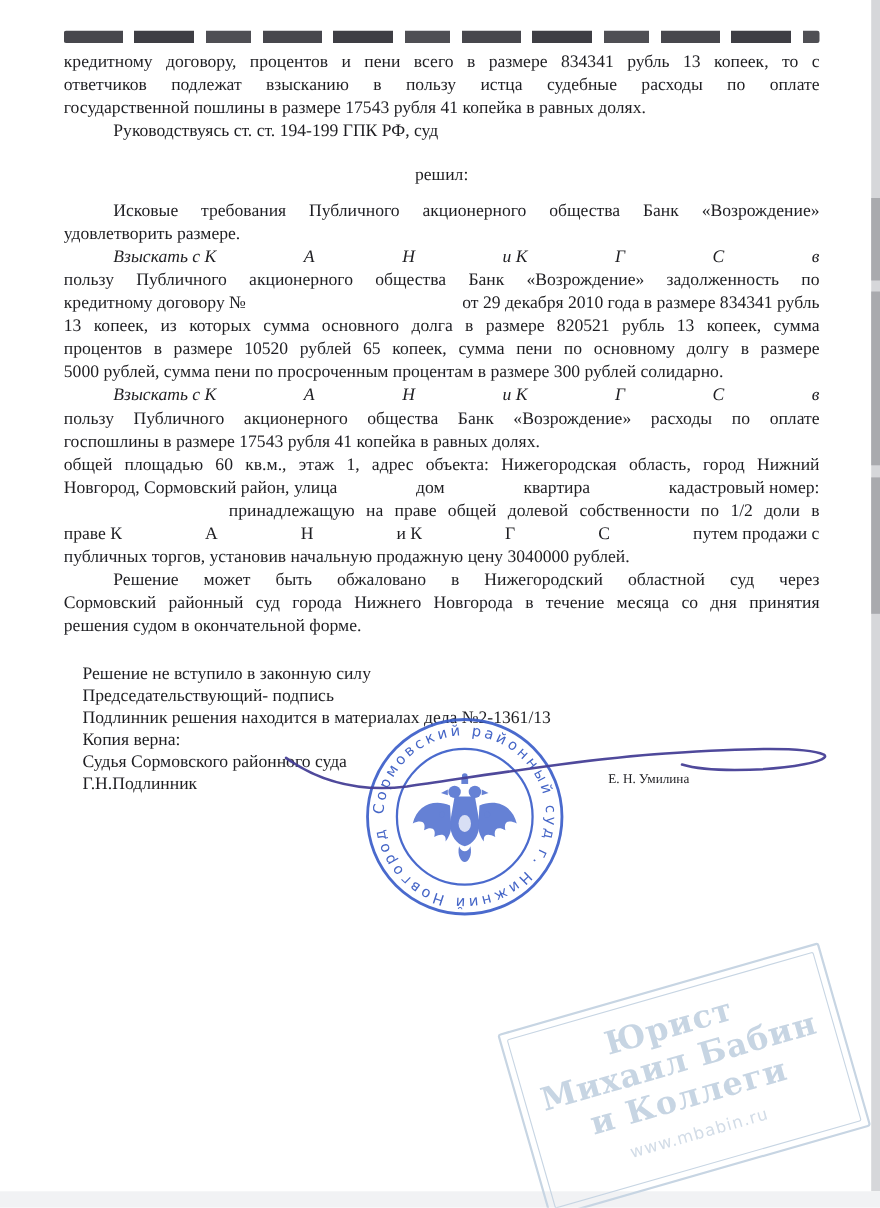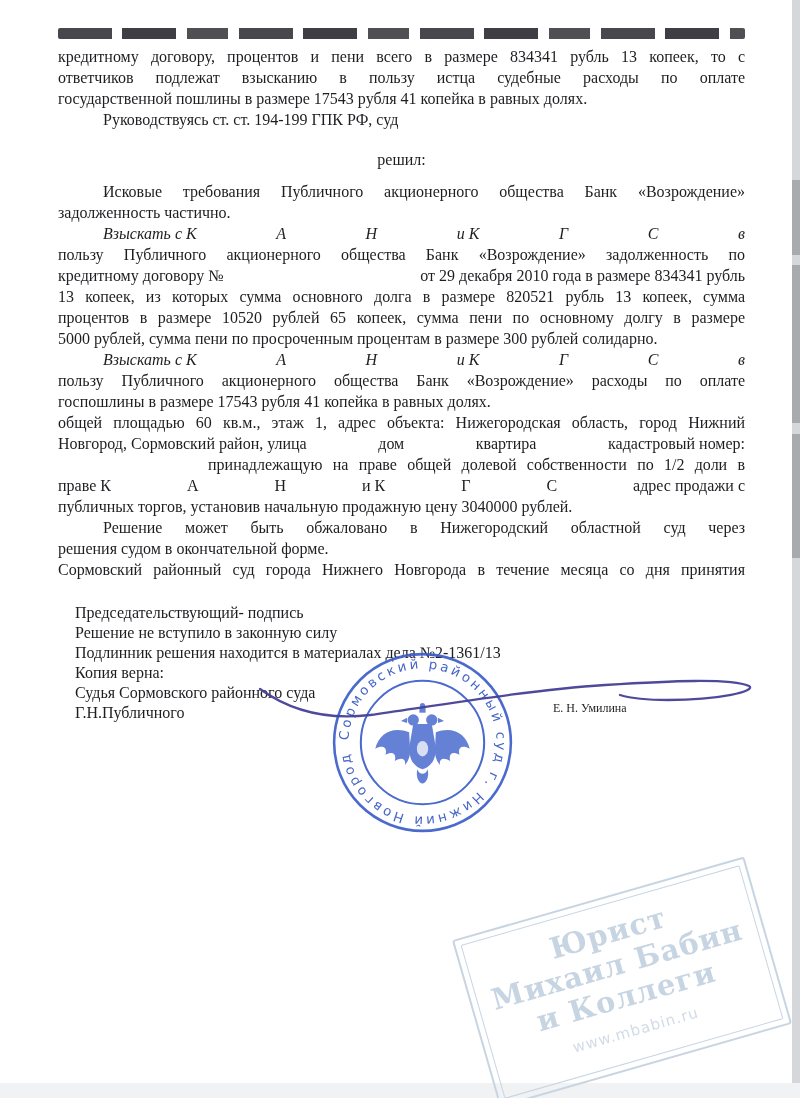--- a/index.html
+++ b/index.html
@@ -74,21 +74,21 @@
 
 <div class="doc">
     <div class="line">кредитному договору, процентов и пени всего в размере 834341 рубль 13 копеек, то с</div>
     <div class="line">ответчиков подлежат взысканию в пользу истца судебные расходы по оплате</div>
     <div class="line left">государственной пошлины в размере 17543 рубля 41 копейка в равных долях.</div>
     <div class="line left ind">Руководствуясь ст. ст. 194-199 ГПК РФ, суд</div>
     <div class="gap" style="height: 19px;"></div>
     <div class="line center">решил:</div>
     <div class="gap" style="height: 11px;"></div>
     <div class="line ind">Исковые требования Публичного акционерного общества Банк «Возрождение»</div>
-    <div class="line left">задолженность частично.</div>
+    <div class="line left">удовлетворить размере.</div>
     <div class="line spread ind">
       <span>Взыскать с К</span>
       <span>А</span>
       <span>Н</span>
       <span>и К</span>
       <span>Г</span>
       <span>С</span>
       <span>в</span>
     </div>
     <div class="line">пользу Публичного акционерного общества Банк «Возрождение» задолженность по</div>
@@ -118,35 +118,35 @@
       <span>кадастровый номер:</span>
     </div>
     <div class="line" style="padding-left: 150px;">принадлежащую на праве общей долевой собственности по 1/2 доли в</div>
     <div class="line spread">
       <span>праве К</span>
       <span>А</span>
       <span>Н</span>
       <span>и К</span>
       <span>Г</span>
       <span>С</span>
-      <span>адрес продажи с</span>
+      <span>путем продажи с</span>
     </div>
     <div class="line left">публичных торгов, установив начальную продажную цену 3040000 рублей.</div>
     <div class="line ind">Решение может быть обжаловано в Нижегородский областной суд через</div>
+    <div class="line">Сормовский районный суд города Нижнего Новгорода в течение месяца со дня принятия</div>
     <div class="line left">решения судом в окончательной форме.</div>
-    <div class="line">Сормовский районный суд города Нижнего Новгорода в течение месяца со дня принятия</div>
   </div>
 
 <div class="footer-block">
+    <div>Решение не вступило в законную силу</div>
     <div>Председательствующий- подпись</div>
-    <div>Решение не вступило в законную силу</div>
     <div>Подлинник решения находится в материалах дела №2-1361/13</div>
     <div>Копия верна:</div>
     <div>Судья Сормовского районного суда</div>
-    <div>Г.Н.Публичного</div>
+    <div>Г.Н.Подлинник</div>
   </div>
 
 <div class="signer">Е. Н. Умилина</div>
 
 <svg class="stamp" viewBox="0 0 180 180">
   <g stroke="#3b5ec9" fill="none">
     <circle cx="90" cy="90" r="86" stroke-width="2.5"></circle>
     <circle cx="90" cy="90" r="60" stroke-width="2"></circle>
   </g>
   <defs>

